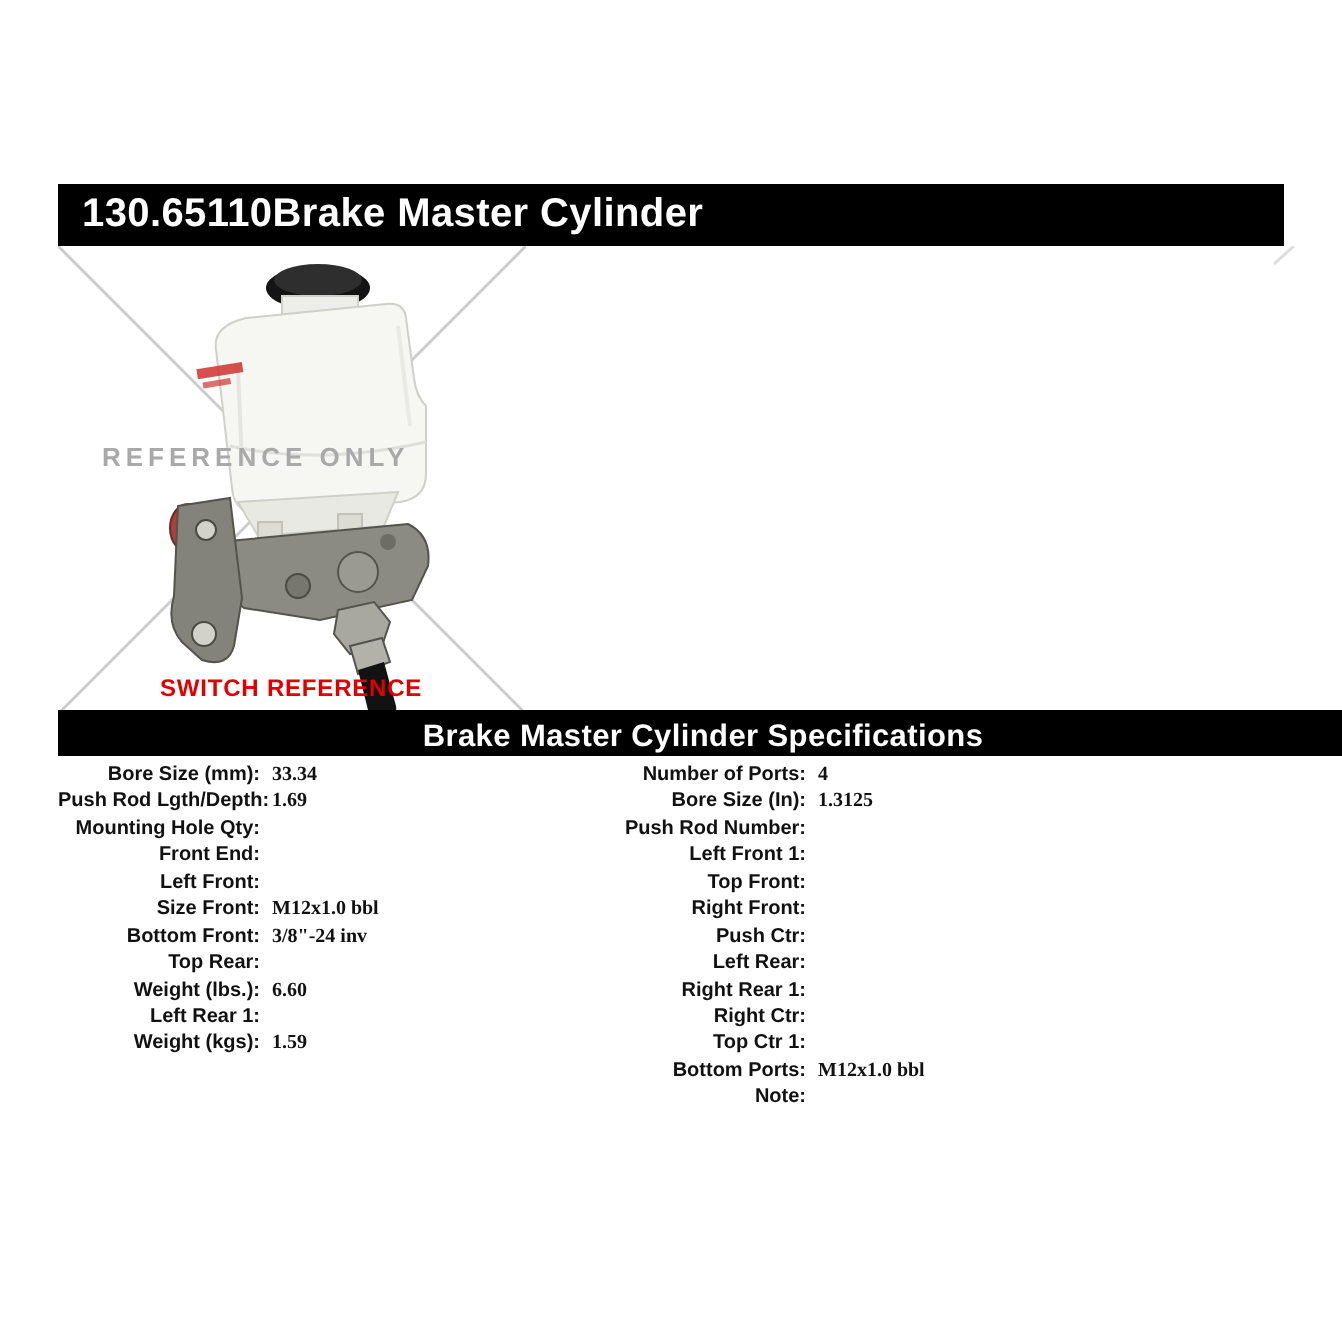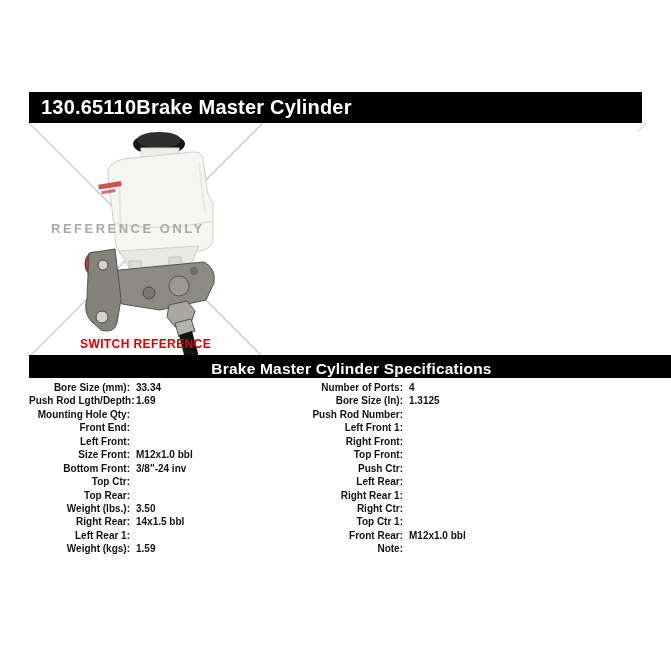--- a/index.html
+++ b/index.html
@@ -49,21 +49,21 @@
   
   .spec-col{position:absolute;top:382px;width:300px;}
   .spec-col-left{left:29px;}
   .spec-col-right{left:302px;}
   .spec-row{display:flex;height:13.45px;align-items:flex-start;}
   .spec-label{
     width:101px;text-align:right;font-size:10px;font-weight:bold;color:#111;
     white-space:nowrap;flex-shrink:0;
   }
   .spec-value{
-    margin-left:6px;font-size:10px;font-weight:bold;color:#111;white-space:nowrap;
+    margin-left:6px;font-size:10px;font-weight:bold;color:#111;white-space:nowrap;font-family:Liberation Serif, serif;
   }
 </style>
 </head>
 <body>
 
 <div class="page">
 
   <div class="title-bar">
     <span>130.65110</span>
     <span>Brake Master Cylinder</span>
@@ -165,39 +165,31 @@
       <div class="spec-row">
         <span class="spec-label">Size Front:</span>
         <span class="spec-value">M12x1.0 bbl</span>
       </div>
 
       <div class="spec-row">
         <span class="spec-label">Bottom Front:</span>
         <span class="spec-value">3/8"-24 inv</span>
       </div>
 
-      <div class="spec-row">
-        <span class="spec-label">Top Ctr:</span>
-        <span class="spec-value"></span>
-      </div>
 
       <div class="spec-row">
         <span class="spec-label">Top Rear:</span>
         <span class="spec-value"></span>
       </div>
 
       <div class="spec-row">
         <span class="spec-label">Weight (lbs.):</span>
-        <span class="spec-value">3.50</span>
-      </div>
-
-      <div class="spec-row">
-        <span class="spec-label">Right Rear:</span>
-        <span class="spec-value">14x1.5 bbl</span>
-      </div>
+        <span class="spec-value">6.60</span>
+      </div>
+
 
       <div class="spec-row">
         <span class="spec-label">Left Rear 1:</span>
         <span class="spec-value"></span>
       </div>
 
       <div class="spec-row">
         <span class="spec-label">Weight (kgs):</span>
         <span class="spec-value">1.59</span>
       </div>
@@ -219,30 +211,30 @@
         <span class="spec-label">Push Rod Number:</span>
         <span class="spec-value"></span>
       </div>
 
       <div class="spec-row">
         <span class="spec-label">Left Front 1:</span>
         <span class="spec-value"></span>
       </div>
 
       <div class="spec-row">
+        <span class="spec-label">Top Front:</span>
+        <span class="spec-value"></span>
+      </div>
+
+      <div class="spec-row">
         <span class="spec-label">Right Front:</span>
         <span class="spec-value"></span>
       </div>
 
       <div class="spec-row">
-        <span class="spec-label">Top Front:</span>
-        <span class="spec-value"></span>
-      </div>
-
-      <div class="spec-row">
         <span class="spec-label">Push Ctr:</span>
         <span class="spec-value"></span>
       </div>
 
       <div class="spec-row">
         <span class="spec-label">Left Rear:</span>
         <span class="spec-value"></span>
       </div>
 
       <div class="spec-row">
@@ -254,21 +246,21 @@
         <span class="spec-label">Right Ctr:</span>
         <span class="spec-value"></span>
       </div>
 
       <div class="spec-row">
         <span class="spec-label">Top Ctr 1:</span>
         <span class="spec-value"></span>
       </div>
 
       <div class="spec-row">
-        <span class="spec-label">Front Rear:</span>
+        <span class="spec-label">Bottom Ports:</span>
         <span class="spec-value">M12x1.0 bbl</span>
       </div>
 
       <div class="spec-row">
         <span class="spec-label">Note:</span>
         <span class="spec-value"></span>
       </div>
     </div>
 
 </div>

